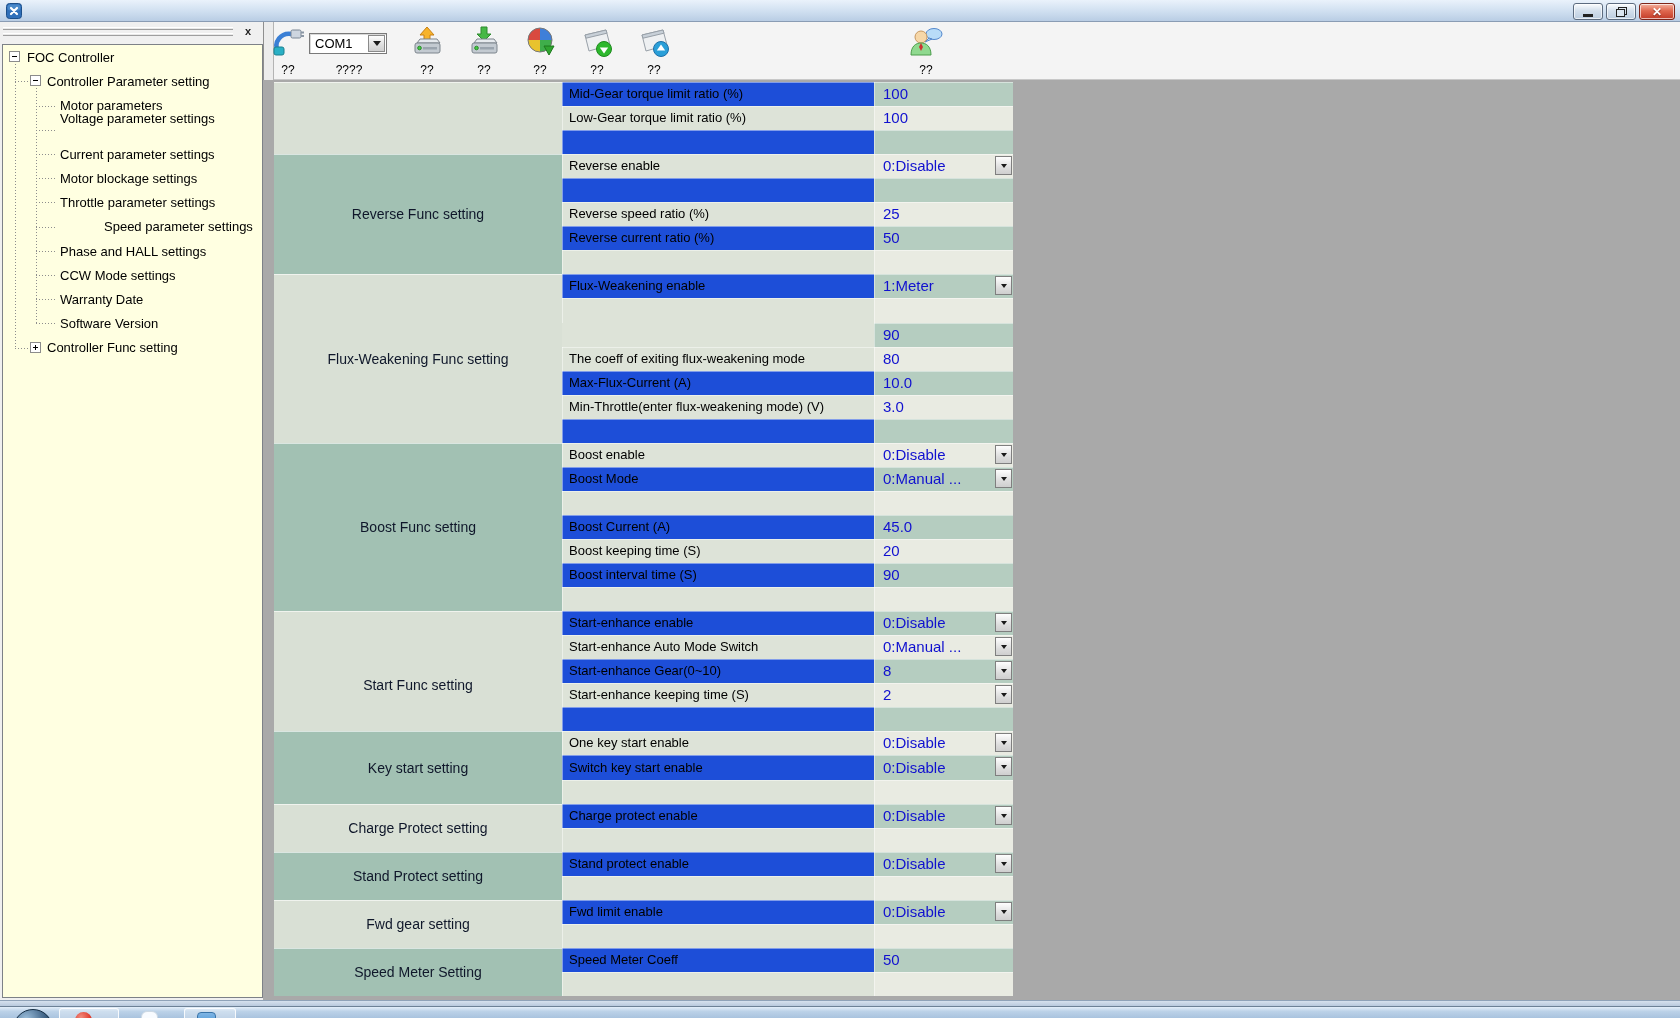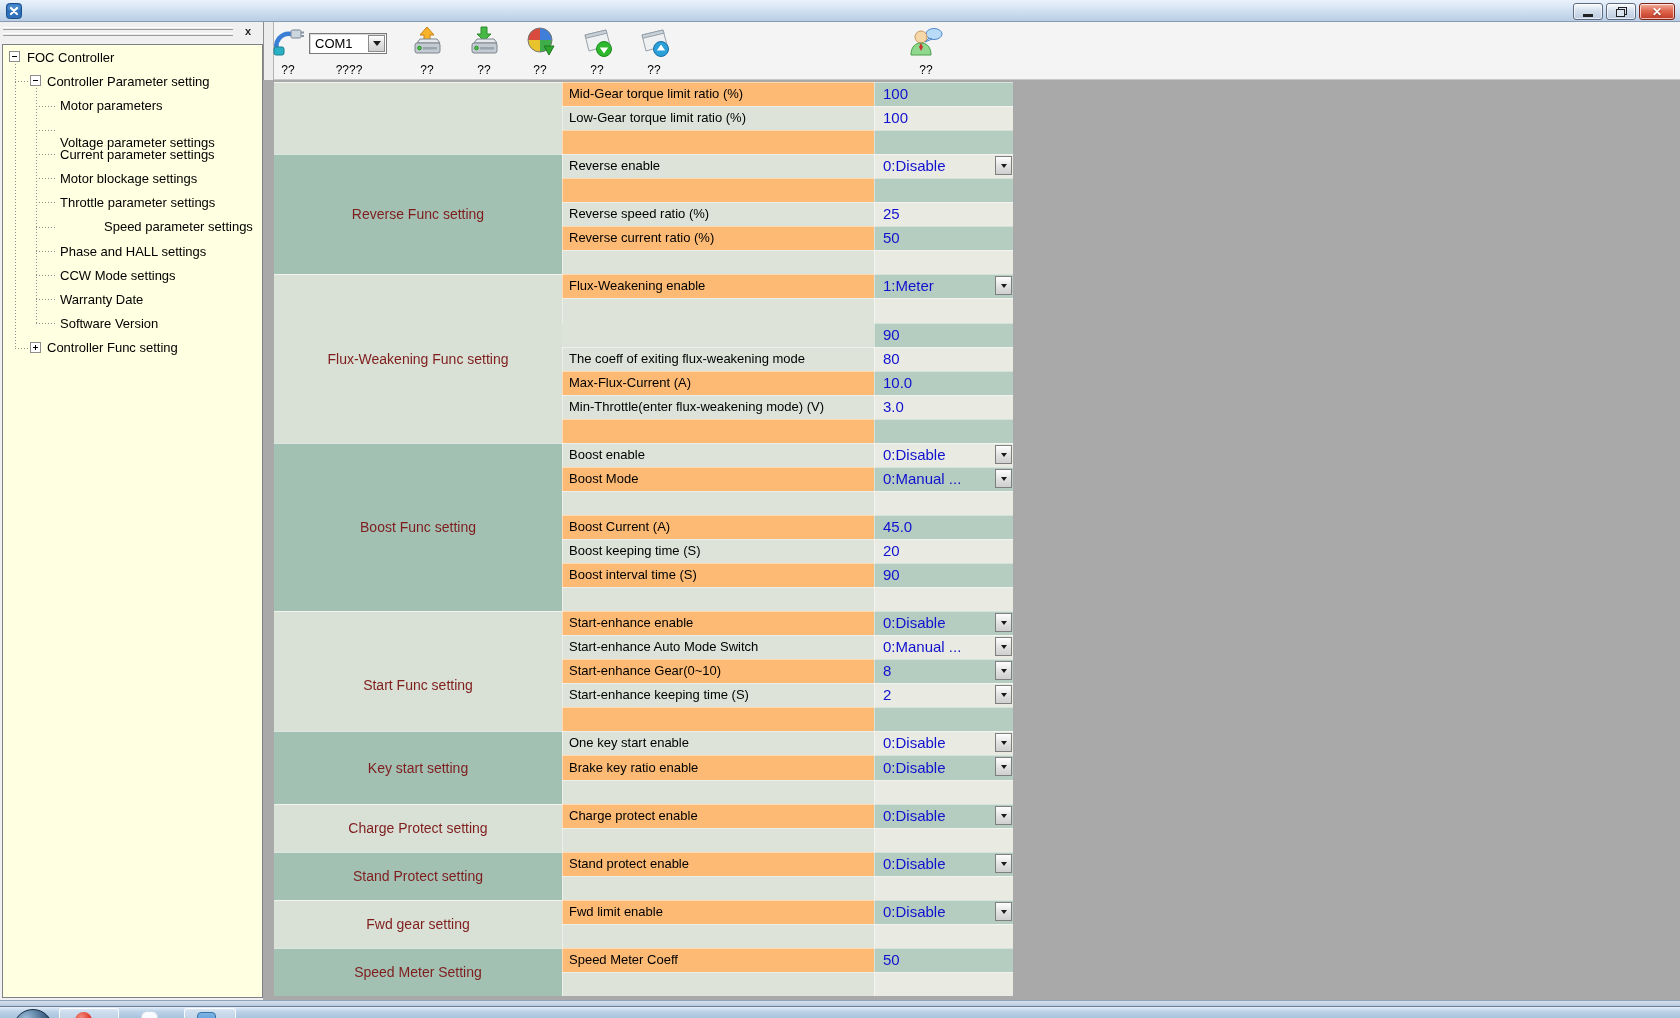--- a/index.html
+++ b/index.html
@@ -64,26 +64,26 @@
   .tri-down { width:0; height:0; border-left:4px solid transparent; border-right:4px solid transparent;
     border-top:5px solid #1a1a1a; }
 
   
   #content-bg { position:absolute; left:263px; top:80px; width:1417px; height:920px; background:#a9a9a9; }
 
   
   #ptable { position:absolute; left:274px; top:82px; width:739px; height:914px; background:#dde3d8;
     border-bottom:1px solid #eef2ea; }
   .gcell { position:absolute; left:0; width:288px; display:flex; align-items:center; justify-content:center;
-    font-size:14px; color:#7f1d1d; box-shadow:inset 0 1px 0 rgba(255,255,255,.6); }
+    font-size:14px; color:#0f172a; box-shadow:inset 0 1px 0 rgba(255,255,255,.6); }
   .gg { background:#a2c1b3; } .gl { background:#d9e0d5; }
   .cell { position:absolute; box-shadow:inset 0 1px 0 rgba(255,255,255,.45), inset 1px 0 0 rgba(255,255,255,.45); }
   .pcell { left:288px; width:312px; font-size:13px; color:#000; padding-left:7px; overflow:hidden; white-space:nowrap; }
   .vcell { left:600px; width:139px; overflow:visible; }
-  .sg { background:#fdba74; } .sl { background:#dde3d8; }
+  .sg { background:#1d4ed8; } .sl { background:#dde3d8; }
   .vg { background:#b5cdc0; } .vl { background:#e9ebe2; }
   .vtext { position:absolute; left:9px; top:0; font-size:15px; color:#1010cf; white-space:nowrap; }
   .ddbtn { position:absolute; right:1px; top:2px; width:17px; height:19px;
     background:linear-gradient(#fefefe,#dcdcdc 65%,#cfcfcf); border:1px solid #7f7f7f;
     display:flex; align-items:center; justify-content:center; cursor:pointer; }
   .ddbtn .tri-down { border-left-width:3.5px; border-right-width:3.5px; border-top-width:4.5px; }
 
   
   #win-frame-bottom { position:absolute; left:0; top:1000px; width:1680px; height:6px;
     background:linear-gradient(#d6e1ee,#b9c9dd); border-top:1px solid #8fa2b8; }
@@ -147,21 +147,21 @@
         <span class="tree-label" style="left: 24px;">FOC Controller</span>
       </div>
       <div class="tbox" style="left: 6px; top: 6.1px;"></div>
       <div class="tree-item" style="top: 24.2px; height: 24.2px;">
         <span class="tree-label" style="left: 44px;">Controller Parameter setting</span>
       </div>
       <div class="tbox" style="left: 27px; top: 30.3px;"></div>
       <div class="tree-item" style="top: 48.4px; height: 24.2px;">
         <span class="tree-label" style="left: 57px;">Motor parameters</span>
       </div>
-      <div class="tree-item" style="top: 85px; height: 24.2px; text-decoration: underline;">
+      <div class="tree-item" style="top: 61px; height: 24.2px; text-decoration: underline;">
         <span class="tree-label" style="left: 57px;">Voltage parameter settings</span>
       </div>
       <div class="tree-item" style="top: 96.8px; height: 24.2px;">
         <span class="tree-label" style="left: 57px;">Current parameter settings</span>
       </div>
       <div class="tree-item" style="top: 121px; height: 24.2px;">
         <span class="tree-label" style="left: 57px;">Motor blockage settings</span>
       </div>
       <div class="tree-item" style="top: 145.2px; height: 24.2px;">
         <span class="tree-label" style="left: 57px;">Throttle parameter settings</span>
@@ -427,21 +427,21 @@
       </div>
       <div class="cell pcell sg" style="top: 625px; height: 24px; line-height: 24px;"></div>
       <div class="cell vcell vg" style="top: 625px; height: 24px;"></div>
       <div class="cell pcell sl" style="top: 649px; height: 24px; line-height: 24px;">One key start enable</div>
       <div class="cell vcell vl" style="top: 649px; height: 24px;">
         <span class="vtext" style="line-height: 24px;">0:Disable</span>
         <div class="ddbtn">
           <div class="tri-down"></div>
         </div>
       </div>
-      <div class="cell pcell sg" style="top: 673px; height: 25px; line-height: 25px;">Brake key ratio enable</div>
+      <div class="cell pcell sg" style="top: 673px; height: 25px; line-height: 25px;">Switch key start enable</div>
       <div class="cell vcell vg" style="top: 673px; height: 25px;">
         <span class="vtext" style="line-height: 25px;">0:Disable</span>
         <div class="ddbtn">
           <div class="tri-down"></div>
         </div>
       </div>
       <div class="cell pcell sl" style="top: 698px; height: 24px; line-height: 24px;"></div>
       <div class="cell vcell vl" style="top: 698px; height: 24px;"></div>
       <div class="cell pcell sg" style="top: 722px; height: 24px; line-height: 24px;">Charge protect enable</div>
       <div class="cell vcell vg" style="top: 722px; height: 24px;">

